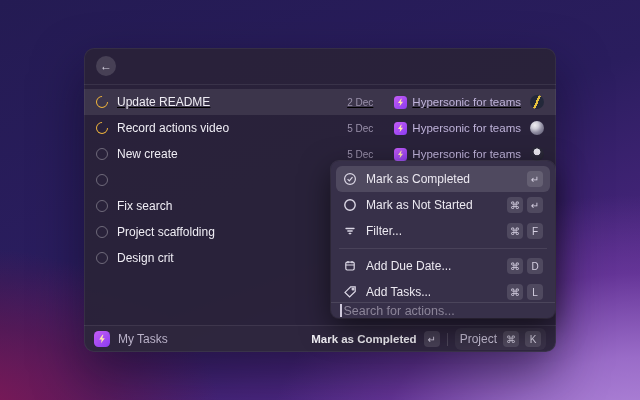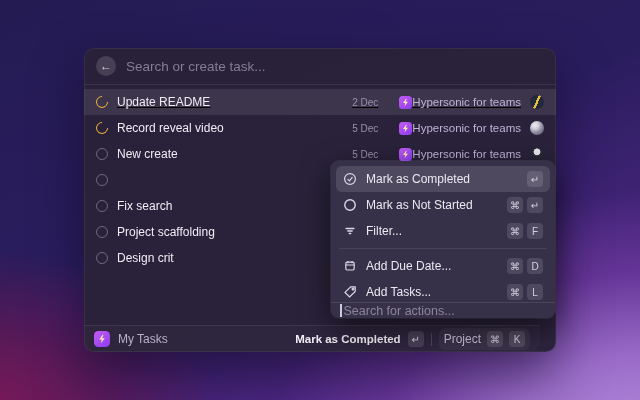--- a/index.html
+++ b/index.html
@@ -28,30 +28,30 @@
   
   .task-list { padding-top:4px; }
   .t-row { height:26px; display:flex; align-items:center; gap:9px; padding:0 12px; font-size:12px; }
   .t-row.sel { background:rgba(255,255,255,.09);text-decoration:underline; }
   .status { width:12px; height:12px; border-radius:50%; flex:none; }
   .status.empty { border:1.3px solid rgba(255,255,255,.32); }
   .status.prog  { border:1.6px solid #eeb33c; border-top-color:transparent; transform:rotate(45deg); }
   .t-title { color:#efedf4; white-space:nowrap; }
   .spacer { flex:1; }
   .t-date { color:#9a91ab; font-size:10px; }
-  .badge { display:flex; align-items:center; color:#bfb3da; font-size:11.5px;padding-left:12px; }
+  .badge { display:flex; align-items:center; gap:5px; color:#bfb3da; font-size:11.5px;padding-left:12px; }
   .b-icon { width:13px; height:13px; border-radius:3.5px; flex:none;
     background:linear-gradient(140deg,#c45cf5 0%,#8b3cf0 100%);
     display:flex; align-items:center; justify-content:center; }
   .avatar { width:14px; height:14px; border-radius:50%; flex:none; }
   .av0 { background:linear-gradient(115deg,#23283a 44%, #e6c23c 44%, #e6c23c 56%, #23283a 56%); }
   .av1 { background:radial-gradient(circle at 35% 30%, #f0eef2 0%, #cfcdd8 28%, #8e8ba0 55%, #4e4a62 100%); }
   .av2 { background:radial-gradient(circle at 50% 35%, #e8e6ee 0%, #e8e6ee 28%, #2c2a3a 32%, #1f1d2c 100%); }
   
-  .footer { position:absolute; left:0; right:16px; bottom:0; height:27px; display:flex; align-items:center;
+  .footer { position:absolute; left:0; right:0; bottom:0; height:27px; display:flex; align-items:center;
     gap:8px; padding:0 10px; border-top:1px solid rgba(255,255,255,.08); background:rgba(255,255,255,.02);
     border-radius:0 0 10px 10px; }
   .f-icon { width:16px; height:16px; border-radius:4.5px; background:linear-gradient(140deg,#c45cf5 0%,#8b3cf0 100%);
     display:flex; align-items:center; justify-content:center; }
   .f-app { color:#b9b1c8; font-size:12px; }
   .f-right { margin-left:auto; display:flex; align-items:center; gap:7px; }
   .f-primary { color:#f2f0f6; font-weight:700; font-size:11.5px; }
   .kcap { min-width:16px; height:16px; padding:0 3px; border-radius:4px; background:rgba(255,255,255,.12);
     color:#d6d0e2; font-size:10px; display:flex; align-items:center; justify-content:center; }
   .f-div { width:1px; height:13px; background:rgba(255,255,255,.15); }
@@ -76,42 +76,41 @@
 </style>
 </head>
 <body>
 
 <div class="window">
 
   <div class="search-bar">
     <div class="back-btn">
       <span>←</span>
     </div>
-    <input class="search-input" type="text" placeholder="Search or create task..." style="">
   </div>
 
   <div class="task-list">
     <div class="t-row sel">
       <span class="status prog"></span>
       <span class="t-title">Update README</span>
       <span class="spacer"></span>
       <span class="t-date">2 Dec</span>
       <span class="badge">
         <span class="b-icon">
           <svg width="9" height="9" viewBox="0 0 10 10">
               <polygon points="5.6,0.8 2.2,5.6 4.7,5.6 4.0,9.2 7.8,4.2 5.2,4.2 6.4,0.8" fill="#ffe9a8"></polygon>
             </svg>
         </span>
         <span>Hypersonic for teams</span>
       </span>
       <span class="avatar av0"></span>
     </div>
     <div class="t-row">
       <span class="status prog"></span>
-      <span class="t-title">Record reveal video</span>
+      <span class="t-title">Record actions video</span>
       <span class="spacer"></span>
       <span class="t-date">5 Dec</span>
       <span class="badge">
         <span class="b-icon">
           <svg width="9" height="9" viewBox="0 0 10 10">
               <polygon points="5.6,0.8 2.2,5.6 4.7,5.6 4.0,9.2 7.8,4.2 5.2,4.2 6.4,0.8" fill="#ffe9a8"></polygon>
             </svg>
         </span>
         <span>Hypersonic for teams</span>
       </span>

